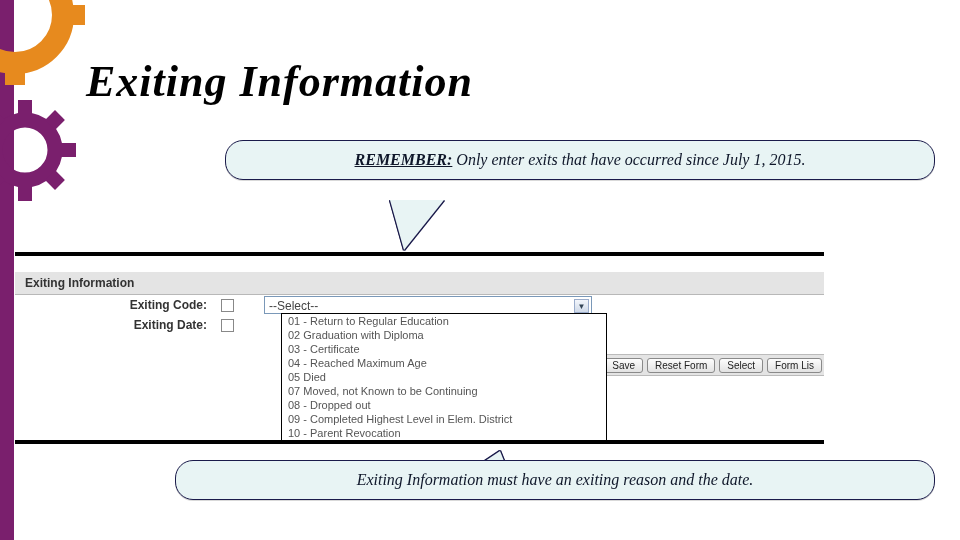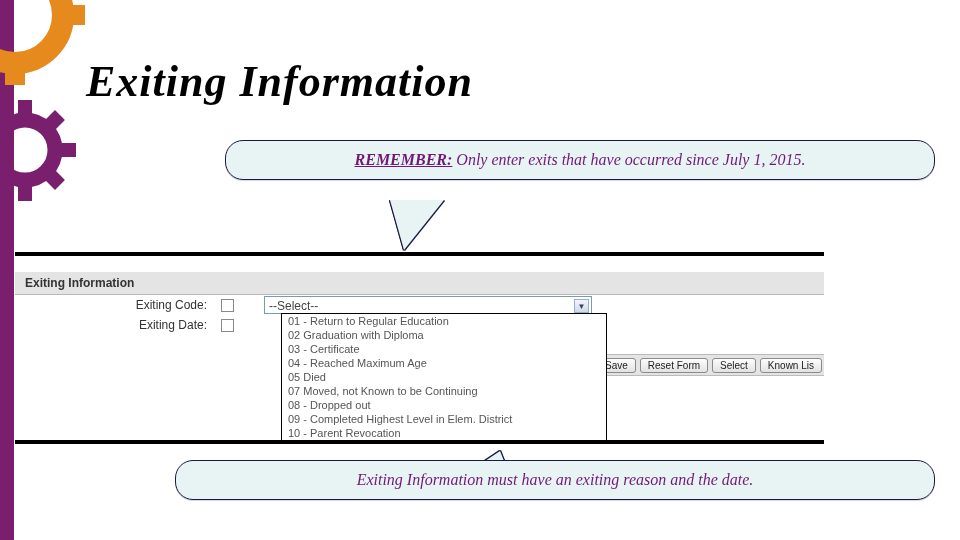--- a/index.html
+++ b/index.html
@@ -7,33 +7,33 @@
   .stage{position:relative;width:824px;height:540px}
 
   
   .left-band{position:absolute;left:0;top:0;bottom:0;width:14px;background:#7a1f6d}
   .gear-svg{position:absolute}
 
   
   .title{position:absolute;left:86px;top:56px;font-size:44px;font-weight:700;font-style:italic;letter-spacing:1px;color:#000}
 
   
-  .callout{position:absolute;background:#e8f4f4;border:1.5px solid #1a1a4a;border-radius:18px;padding:10px 18px;text-align:center;font-style:italic;color:#701a75;box-shadow:0 1px 0 rgba(0,0,0,.15)}
+  .callout{position:absolute;background:#e8f4f4;border:1.5px solid #1a1a4a;border-radius:18px;padding:10px 18px;text-align:center;font-style:italic;color:#0f172a;box-shadow:0 1px 0 rgba(0,0,0,.15)}
   .callout.top{left:225px;top:140px;width:710px}
   .callout.top .strong{font-weight:700;text-decoration:underline}
   .callout.bot{left:175px;top:460px;width:760px}
   .tail{position:absolute;width:0;height:0}
   .tail.top{left:390px;top:200px;border-left:14px solid transparent;border-right:40px solid transparent;border-top:50px solid #e8f4f4;filter:drop-shadow(-1px 0 0 #1a1a4a) drop-shadow(1px 0 0 #1a1a4a) drop-shadow(0 1px 0 #1a1a4a)}
   .tail.bot{left:455px;top:451px;border-left:45px solid transparent;border-right:12px solid transparent;border-bottom:30px solid #e8f4f4;filter:drop-shadow(-1px 0 0 #1a1a4a) drop-shadow(1px 0 0 #1a1a4a) drop-shadow(0 -1px 0 #1a1a4a)}
 
   
   .panel{position:absolute;left:15px;top:252px;right:0;height:192px;background:#fff;border-top:4px solid #000;border-bottom:4px solid #000;font-family:Tahoma,Arial,sans-serif;font-style:normal;font-size:12px;color:#333}
   .panel-head{background:#e4e4e4;border-bottom:1px solid #b8b8b8;padding:4px 10px;font-weight:700;color:#333;margin-top:16px}
   .form-row{display:flex;align-items:center;height:20px}
-  .form-label{width:200px;text-align:right;padding-right:8px;color:#333;font-weight:400}
+  .form-label{width:200px;text-align:right;padding-right:8px;color:#333;font-weight:700}
   .chk{width:13px;height:13px;border:1px solid #888;background:#fff;margin-left:6px}
   .sel{width:328px;height:18px;border:1px solid #7a98b8;background:#fff;display:flex;align-items:flex-end;justify-content:space-between;padding:0 2px 0 4px;color:#444;margin-left:30px}
   .sel .arrow{width:15px;height:14px;background:linear-gradient(#f3f6fb,#cfd9e8);border:1px solid #9aaccb;display:flex;align-items:center;justify-content:center;font-size:8px;color:#345}
   .dropdown{position:absolute;left:266px;top:57px;width:326px;border:1px solid #000;background:#fff;font-size:11px;z-index:5}
   .dropdown .opt{padding:1px 6px;color:#555}
   .dropdown .opt.hi{background:#2a6fd6;color:#fff}
   .button-row{position:absolute;right:0;top:98px;display:flex;gap:4px;padding-right:2px;border-top:1px solid #bbb;border-bottom:1px solid #bbb;height:22px;align-items:center;background:#e4e4e4;width:335px;justify-content:flex-end}
   .btn{background:linear-gradient(#fdfdfd,#e2e2e2);border:1px solid #8a8a8a;border-radius:3px;padding:1px 7px;font-size:10px;color:#222;font-family:Tahoma,Arial,sans-serif}
 </style>
 </head>
@@ -105,21 +105,21 @@
       <div class="opt">08 - Dropped out</div>
       <div class="opt">09 - Completed Highest Level in Elem. District</div>
       <div class="opt">10 - Parent Revocation</div>
     </div>
 
     <div class="button-row">
       <button class="btn">New</button>
       <button class="btn">Save</button>
       <button class="btn">Reset Form</button>
       <button class="btn">Select</button>
-      <button class="btn">Known Lis</button>
+      <button class="btn">Form Lis</button>
     </div>
   </div>
 
   <div class="tail bot"></div>
   <div class="callout bot">
     <span>Exiting Information must have an exiting reason and the date.</span>
   </div>
 
 </div>
 

